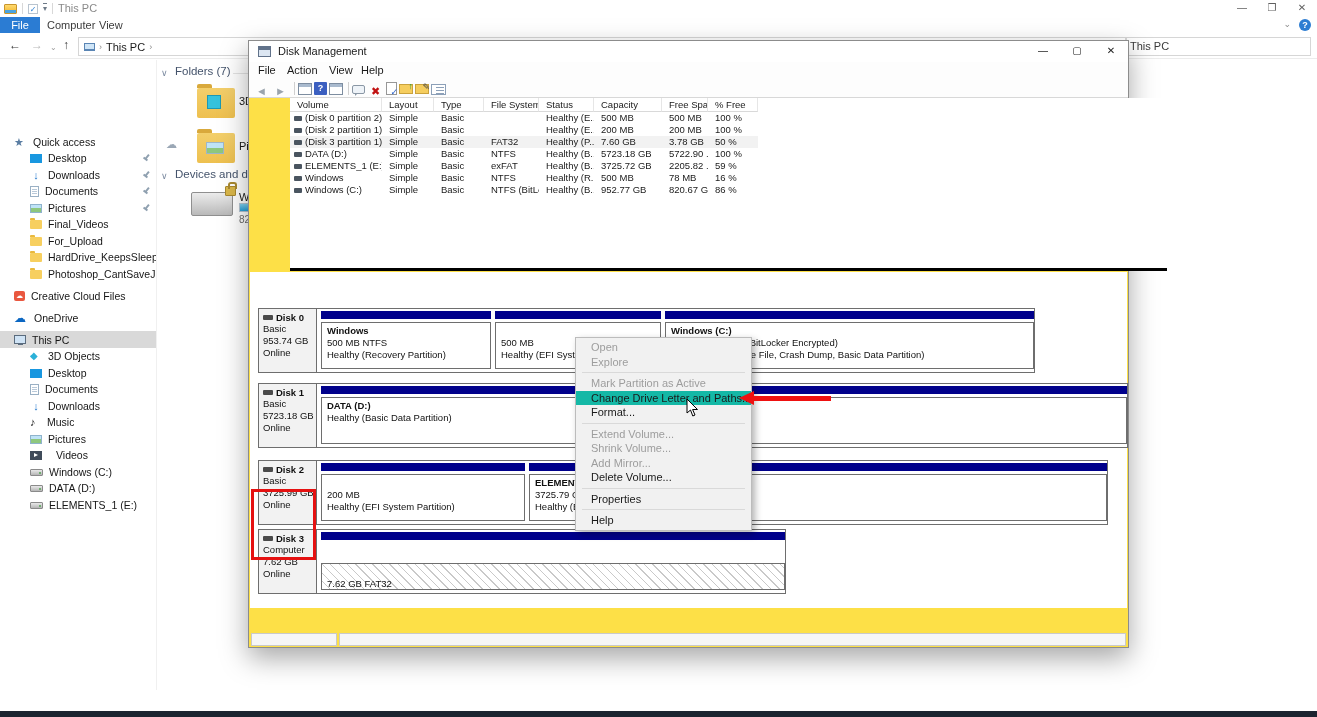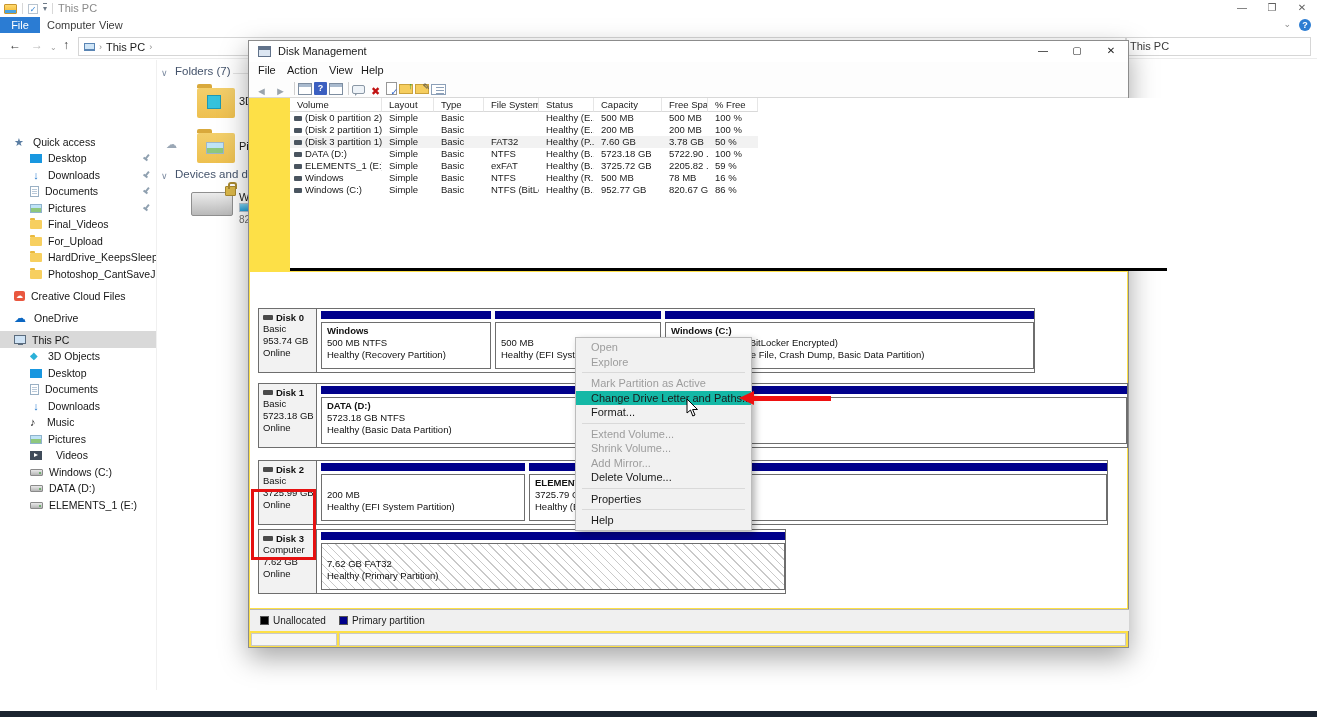--- a/index.html
+++ b/index.html
@@ -126,21 +126,21 @@
   
   #dm-graphic { position:absolute; left:1px; top:231px; width:877px; height:336px; background:#fff; }
   .disk-row { position:absolute; border:1px solid #6e6e6e; background:#fff; }
   .disk-label { position:absolute; left:0; top:0; width:58px; height:100%; background:#f2f2f2; border-right:1px solid #6e6e6e; padding:3px 0 0 4px; overflow:hidden; }
   .disk-name { font-size:9.5px; font-weight:bold; color:#111; white-space:nowrap; display:flex; align-items:center; gap:3px; }
   .disk-ic { width:10px; height:5px; background:#4a4a4a; border-radius:1px; flex:none; }
   .disk-line { font-size:9.5px; color:#111; line-height:12px; white-space:nowrap; }
   .part { position:absolute; top:0; height:100%; }
   .part-strip { position:absolute; left:0; top:2px; width:100%; height:8px; background:#00008b; }
   .part-body { position:absolute; left:0; top:13px; right:0; bottom:3px; border:1px solid #6e6e6e; background:#fff; padding:2px 0 0 5px; overflow:hidden; }
-  .part-body.hatched { background:repeating-linear-gradient(45deg,#ffffff 0px,#ffffff 5px,#c9c9c9 5px,#c9c9c9 6px); }
+  .part-body.hatched { background:repeating-linear-gradient(45deg,#ffffff 0px,#ffffff 5px,#c9c9c9 5px,#c9c9c9 6px);margin-top:20px; }
   .p-line { font-size:9.5px; color:#111; line-height:12px; height:12px; white-space:nowrap; }
   .p-line.b { font-weight:bold; }
 
   
   #dm-legend { position:absolute; left:1px; top:568px; width:879px; height:22px; background:#f0f0f0; border-top:1px solid #b5b5b5; }
   .leg-item { position:absolute; top:5px; display:flex; align-items:center; gap:4px; }
   .leg-sq { width:9px; height:9px; border:1px solid #555; }
   .leg-label { font-size:10px; color:#1a1a1a; white-space:nowrap; }
   .dm-grip { position:absolute; top:592px; height:13px; border:1px solid #c9c9c9; background:#f6f6f6; }
 
@@ -502,21 +502,20 @@
               <span>Disk 1</span>
             </div>
             <div class="disk-line">Basic</div>
             <div class="disk-line">5723.18 GB</div>
             <div class="disk-line">Online</div>
           </div>
           <div class="part" style="left: 62px; width: 806px;">
             <div class="part-strip"></div>
             <div class="part-body">
               <div class="p-line b">DATA  (D:)</div>
-              <div class="p-line">5723.18 GB NTFS</div>
               <div class="p-line">Healthy (Basic Data Partition)</div>
             </div>
           </div>
         </div>
         <div class="disk-row" style="left: 8px; top: 188px; width: 850px; height: 65px;">
           <div class="disk-label">
             <div class="disk-name">
               <span class="disk-ic"></span>
               <span>Disk 2</span>
             </div>
@@ -552,30 +551,20 @@
             <div class="disk-line">Online</div>
           </div>
           <div class="part" style="left: 62px; width: 464px;">
             <div class="part-strip"></div>
             <div class="part-body hatched">
               <div class="p-line b"></div>
               <div class="p-line">7.62 GB FAT32</div>
               <div class="p-line">Healthy (Primary Partition)</div>
             </div>
           </div>
-        </div>
-      </div>
-    <div id="dm-legend">
-        <div class="leg-item" style="left: 10px;">
-          <span class="leg-sq" style="background: rgb(0, 0, 0);"></span>
-          <span class="leg-label">Unallocated</span>
-        </div>
-        <div class="leg-item" style="left: 89px;">
-          <span class="leg-sq" style="background: rgb(0, 0, 139);"></span>
-          <span class="leg-label">Primary partition</span>
         </div>
       </div>
     <div class="dm-grip" style="left:2px;width:86px;"></div>
     <div class="dm-grip" style="left:90px;right:2px;"></div>
   </div>
 
   <div id="ctx">
       <div class="mi disabled">Open</div>
       <div class="mi disabled">Explore</div>
       <div class="ctx-sep"></div>

